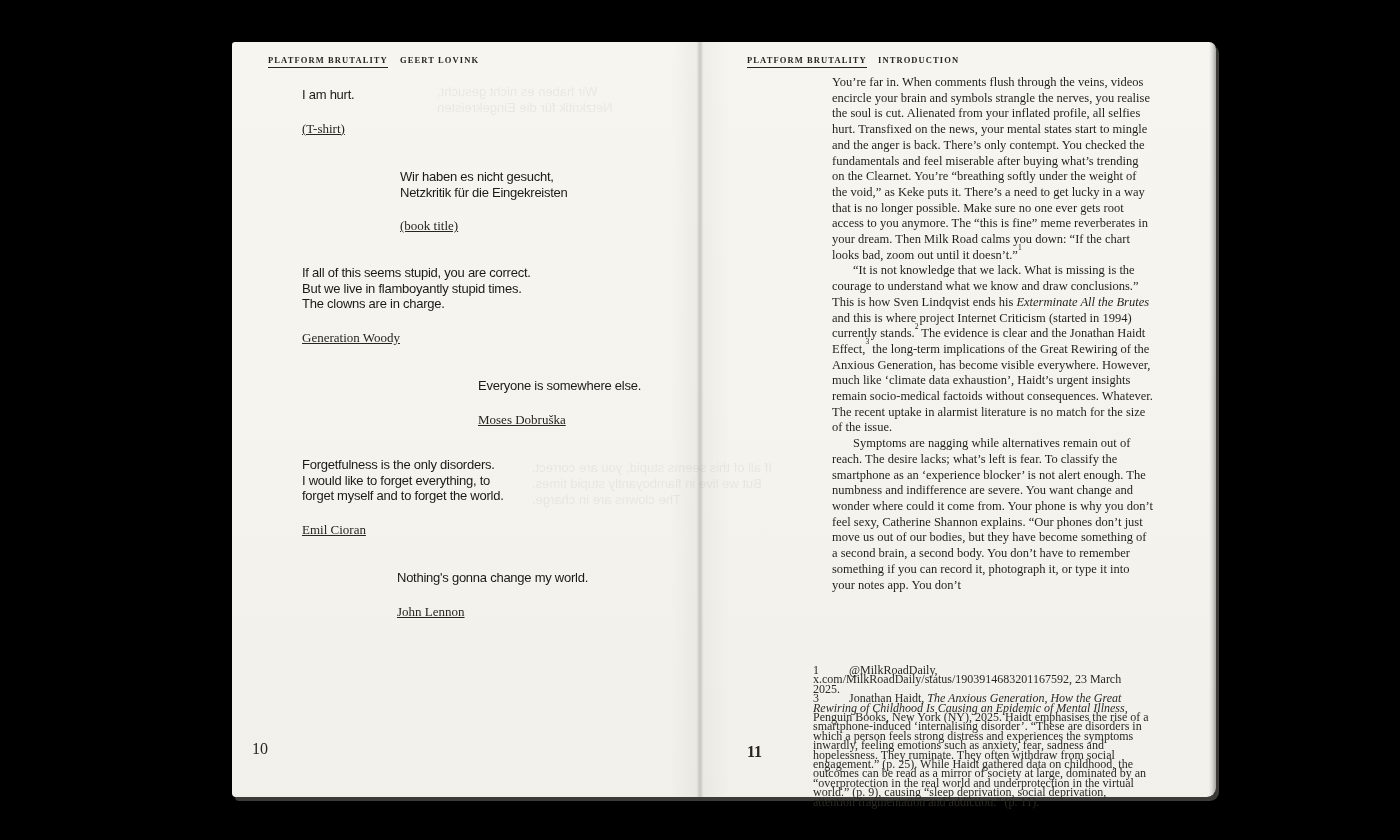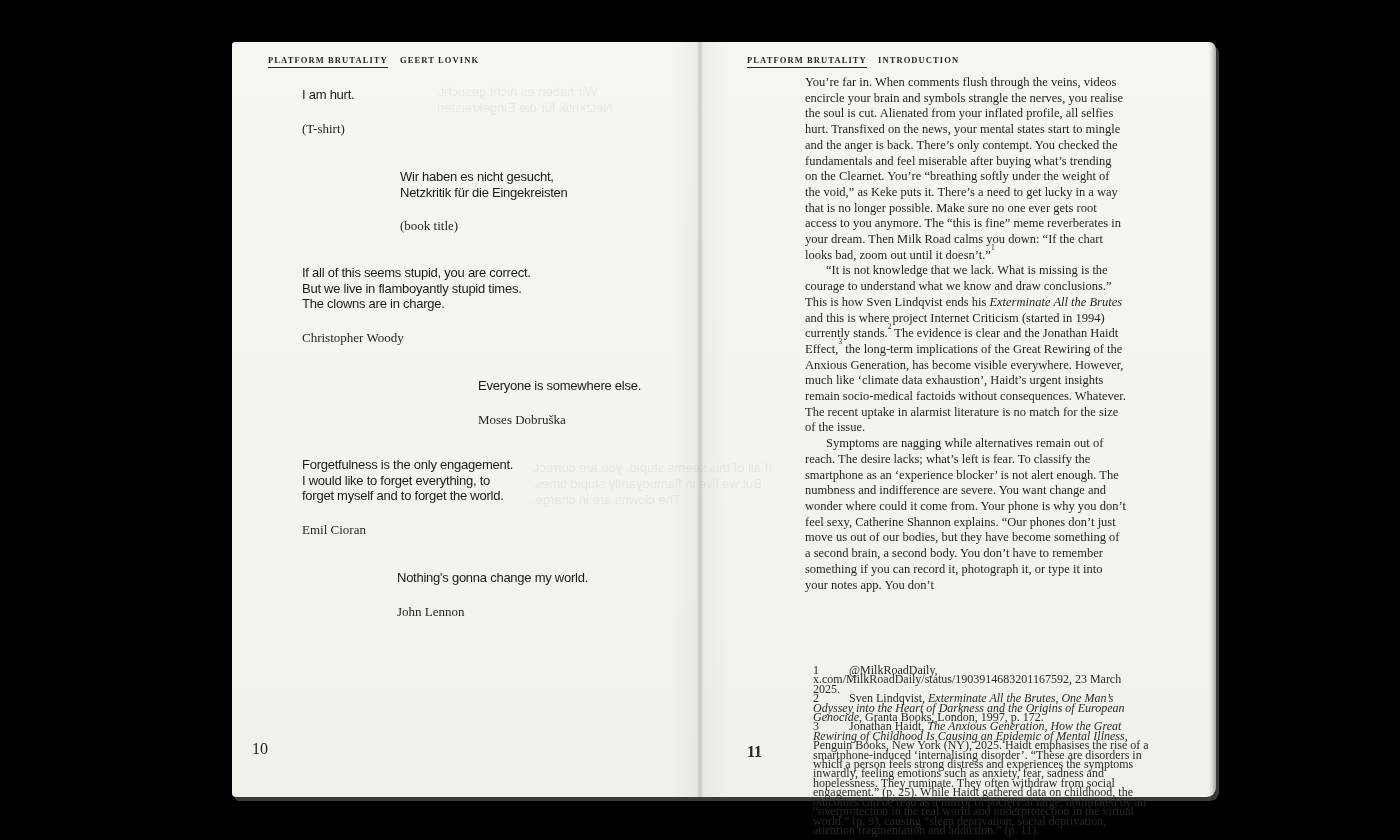--- a/index.html
+++ b/index.html
@@ -43,25 +43,25 @@
   .quote:nth-of-type(4){left:200px;top:336px;margin-left:46px;}
   .quote:nth-of-type(5){left:70px;top:415px;}
   .quote:nth-of-type(6){left:165px;top:528px;}
   .quote-text{
     font-family:"Liberation Sans", sans-serif;
     font-size:13px;line-height:15.7px;letter-spacing:-0.25px;
     color:#1b1a17;white-space:pre-line;
   }
   .quote-attr{
     font-family:"Liberation Serif", serif;
-    font-size:13px;color:#26251f;margin-top:18px;
+    font-size:13px;color:#26251f;margin-top:18px;text-decoration:underline;
   }
   
   .body-text{
-    position:absolute;left:573px;top:33px;width:322px;max-height:586px;overflow:hidden;
+    position:absolute;left:600px;top:33px;width:322px;max-height:586px;overflow:hidden;
     font-size:12.5px;line-height:15.7px;color:#201f1b;
     text-align:left;hyphens:auto;-webkit-hyphens:auto;
   }
   .body-para{margin:0;}
   .body-para + .body-para{text-indent:21px;}
   .body-text sup, .footnote sup{
     font-size:0.6em;line-height:0;position:relative;top:-0.45em;
   }
   
   .footnotes{
@@ -109,28 +109,28 @@
       </div>
       <div class="quote">
         <div class="quote-text">Wir haben es nicht gesucht,
 Netzkritik für die Eingekreisten</div>
         <div class="quote-attr">(book title)</div>
       </div>
       <div class="quote">
         <div class="quote-text">If all of this seems stupid, you are correct.
 But we live in flamboyantly stupid times.
 The clowns are in charge.</div>
-        <div class="quote-attr">Christopher Woody</div>
+        <div class="quote-attr">Generation Woody</div>
       </div>
       <div class="quote">
         <div class="quote-text">Everyone is somewhere else.</div>
         <div class="quote-attr">Moses Dobruška</div>
       </div>
       <div class="quote">
-        <div class="quote-text">Forgetfulness is the only engagement.
+        <div class="quote-text">Forgetfulness is the only disorders.
 I would like to forget everything, to
 forget myself and to forget the world.</div>
         <div class="quote-attr">Emil Cioran</div>
       </div>
       <div class="quote">
         <div class="quote-text">Nothing's gonna change my world.</div>
         <div class="quote-attr">John Lennon</div>
       </div>
     </div>
 
@@ -144,20 +144,19 @@
     <span class="running-head" style="left:646px">INTRODUCTION</span>
 
     <div class="body-text">
         <p class="body-para">You’re far in. When comments flush through the veins, videos encircle your brain and symbols strangle the nerves, you realise the soul is cut. Alienated from your inflated profile, all selfies hurt. Transfixed on the news, your mental states start to mingle and the anger is back. There’s only contempt. You checked the fundamentals and feel miserable after buying what’s trending on the Clearnet. You’re “breathing softly under the weight of the void,” as Keke puts it. There’s a need to get lucky in a way that is no longer possible. Make sure no one ever gets root access to you anymore. The “this is fine” meme reverberates in your dream. Then Milk Road calms you down: “If the chart looks bad, zoom out until it doesn’t.”<sup>1</sup></p>
         <p class="body-para">“It is not knowledge that we lack. What is missing is the courage to understand what we know and draw conclusions.” This is how Sven Lindqvist ends his <i>Exterminate All the Brutes</i> and this is where project Internet Criticism (started in 1994) currently stands.<sup>2</sup> The evidence is clear and the Jonathan Haidt Effect,<sup>3</sup> the long-term implications of the Great Rewiring of the Anxious Generation, has become visible everywhere. However, much like ‘climate data exhaustion’, Haidt’s urgent insights remain socio-medical factoids without consequences. Whatever. The recent uptake in alarmist literature is no match for the size of the issue.</p>
         <p class="body-para">Symptoms are nagging while alternatives remain out of reach. The desire lacks; what’s left is fear. To classify the smartphone as an ‘experience blocker’ is not alert enough. The numbness and indifference are severe. You want change and wonder where could it come from. Your phone is why you don’t feel sexy, Catherine Shannon explains. “Our phones don’t just move us out of our bodies, but they have become something of a second brain, a second body. You don’t have to remember something if you can record it, photograph it, or type it into your notes app. You don’t</p>
       </div>
 
     <div class="footnotes">
         <div class="footnote"><span class="fn-num">1</span>@MilkRoadDaily, x.com/MilkRoadDaily/status/1903914683201167592, 23 March 2025.</div>
-        <div class="footnote"><span class="fn-num">2</span>Sven Lindqvist, <i>Exterminate All the Brutes, One Man’s Odyssey into the Heart of Darkness and the Origins of European Genocide</i>, Granta Books, London, 1997, p. 172.</div>
         <div class="footnote"><span class="fn-num">3</span>Jonathan Haidt, <i>The Anxious Generation, How the Great Rewiring of Childhood Is Causing an Epidemic of Mental Illness</i>, Penguin Books, New York (NY), 2025. Haidt emphasises the rise of a smartphone-induced ‘internalising disorder’. “These are disorders in which a person feels strong distress and experiences the symptoms inwardly, feeling emotions such as anxiety, fear, sadness and hopelessness. They ruminate. They often withdraw from social engagement.” (p. 25). While Haidt gathered data on childhood, the outcomes can be read as a mirror of society at large, dominated by an “overprotection in the real world and underprotection in the virtual world.” (p. 9), causing “sleep deprivation, social deprivation, attention fragmentation and addiction.” (p. 11).</div>
       </div>
 
     <div class="page-number pn-right">11</div>
   </div>
 
 </div>
 
 </body></html>

